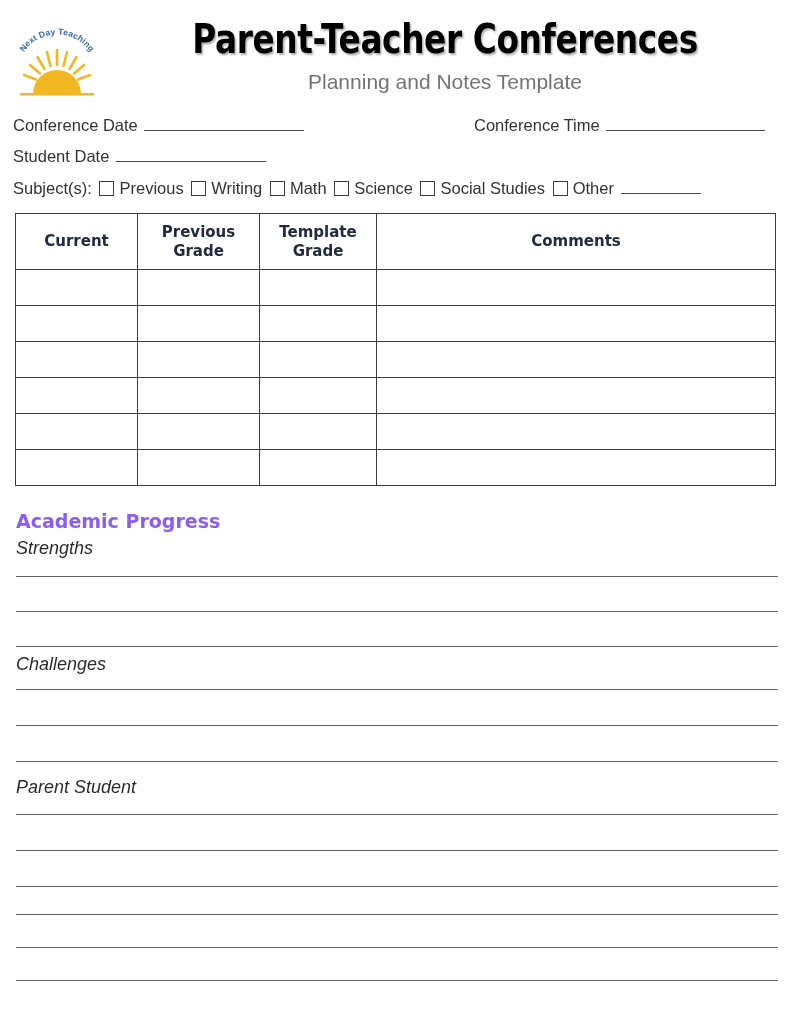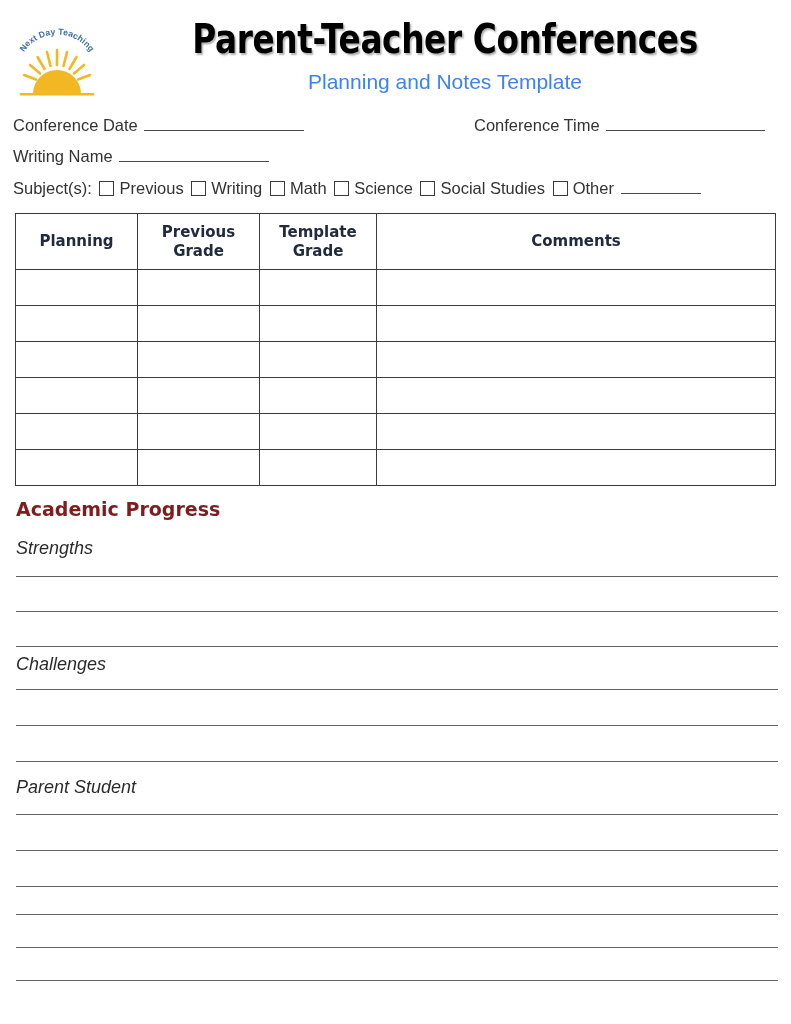--- a/index.html
+++ b/index.html
@@ -58,21 +58,21 @@
     color: #000000;
     text-shadow: 2px 2px 2px rgba(0,0,0,0.30);
     transform: scaleX(0.80);
     transform-origin: center center;
     white-space: nowrap;
   }
   .sub-title {
     font-size: 21px;
     font-weight: normal;
     line-height: 28px;
-    color: #3b82f6;
+    color: #737373;
     margin-top: 4px;
     white-space: nowrap;
   }
 
   
   .field-row {
     position: absolute;
     left: 13px;
     width: 766px;
     height: 24px;
@@ -141,25 +141,25 @@
   .grade-table td { height: 36px; }
   .col-subject { width: 122px; }
   .col-prev    { width: 122px; }
   .col-cur     { width: 117px; }
   .col-comm    { width: auto; }
 
   
   .section-heading {
     position: absolute;
     left: 16px;
-    top: 498px;
+    top: 510px;
     font-family: "DejaVu Sans", sans-serif;
     font-size: 19px;
     font-weight: bold;
-    color: #7f1d1d;
+    color: #8b5cf6;
   }
 
   .sublabel {
     position: absolute;
     left: 16px;
     font-size: 18px;
     font-style: italic;
     color: #2b2b2b;
     white-space: nowrap;
   }
@@ -233,21 +233,21 @@
   <div class="field-row" id="row-date">
     <span class="flbl">Conference Date</span>
     <span class="blank" style="width:160px"></span>
     <span class="seg-right" style="left:461px; top:0;">
       <span class="flbl">Conference Time</span>
       <span class="blank" style="width:159px"></span>
     </span>
   </div>
 
   <div class="field-row" id="row-name">
-    <span class="flbl">Writing Name</span>
+    <span class="flbl">Student Date</span>
     <span class="blank" style="width:150px"></span>
   </div>
 
   <div class="field-row" id="row-subj">
     <span class="flbl">Subject(s):</span>
 
     <span class="cbox"></span><span class="cblabel">Previous</span>
 
     <span class="cbox"></span><span class="cblabel">Writing</span>
 
@@ -258,21 +258,21 @@
     <span class="cbox"></span><span class="cblabel">Social Studies</span>
 
     <span class="cbox"></span><span class="cblabel">Other</span>
 
     <span class="blank" style="width:80px"></span>
   </div>
 
   <table class="grade-table">
     <thead>
       <tr>
-        <th class="col-subject">Planning</th>
+        <th class="col-subject">Current</th>
         <th class="col-prev">
           <span>Previous</span><br>
           <span>Grade</span>
         </th>
         <th class="col-cur">
           <span>Template</span><br>
           <span>Grade</span>
         </th>
         <th class="col-comm">Comments</th>
       </tr>

